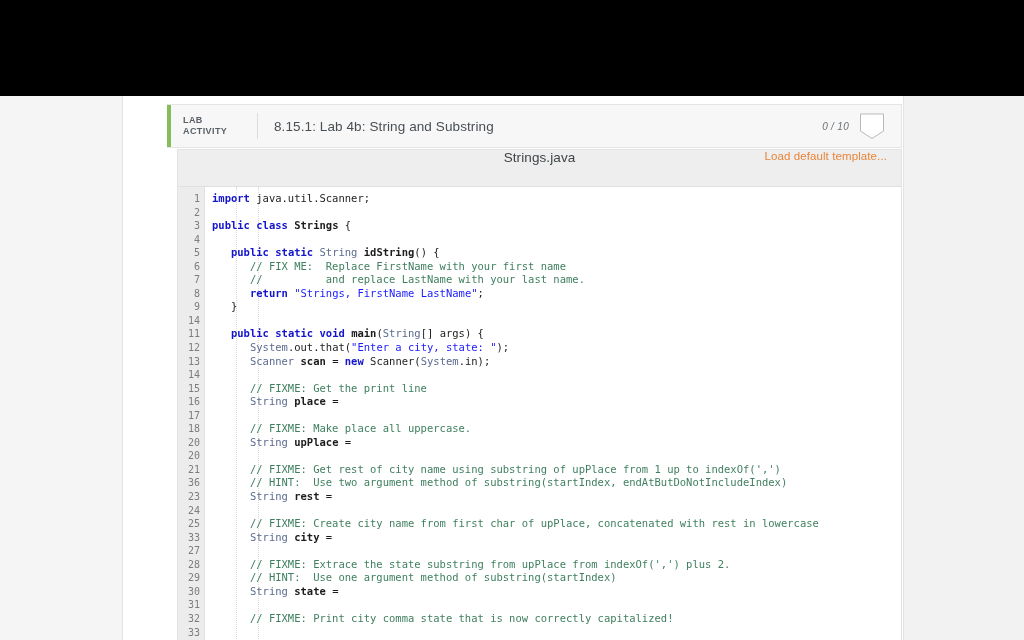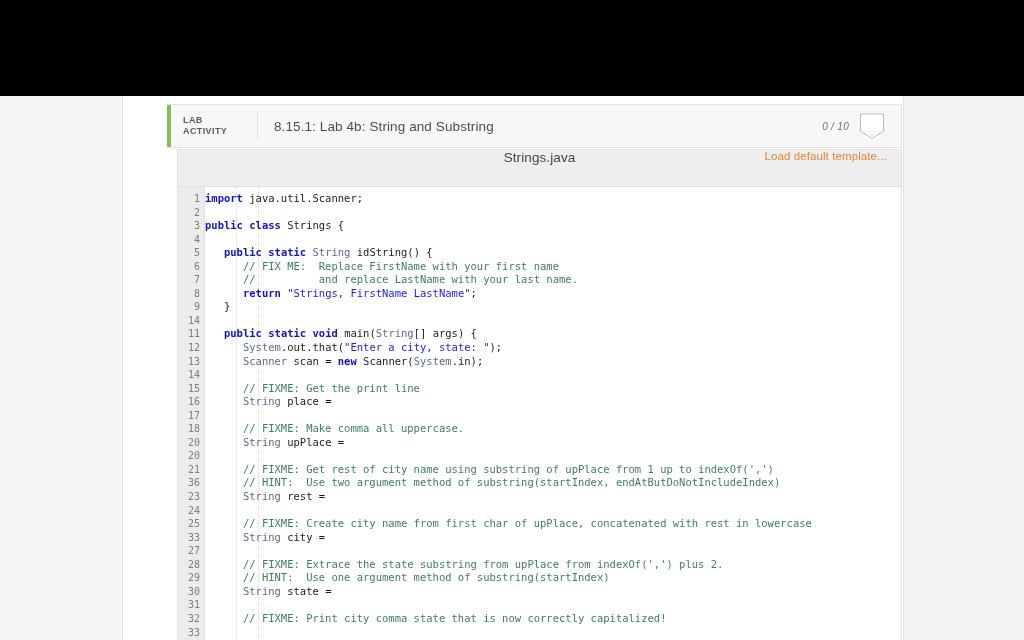--- a/index.html
+++ b/index.html
@@ -206,20 +206,21 @@
     text-align: right;
     color: #7d7d7d;
     font-size: 10px;
     line-height: 13.55px;
     background: transparent;
   }
   .code-text {
     position: relative;
     z-index: 1;
     flex: 1 1 auto;
+    padding-left: 7px;
     color: #1c1c1c;
     line-height: 13.55px;
     box-sizing: border-box;
   }
 
   
   .indent-guides {
     position: absolute;
     left: 27px; top: 0;
     width: 260px; height: 100%;
@@ -232,21 +233,21 @@
     width: 1px;
     border-left: 1px dotted #d9d9d9;
   }
 
   
   .kw  { color: #1414cc; font-weight: bold; }
   .typ { color: #5b6a8f; }
   .str { color: #1a1aff; }
   .cmt { color: #3f7f5f; }
   .pln { color: #1c1c1c; }
-  .bld { color: #1c1c1c; font-weight: normal; }
+  .bld { color: #1c1c1c; font-weight: bold; }
 </style>
 </head>
 <body>
 
 <div class="screen">
 
   <div class="browser-chrome-bar"></div>
 
   <div class="viewport">
 
@@ -295,21 +296,21 @@
               <div class="code-line"><div class="ln">8</div><div class="code-text"><span class="pln">      </span><span class="kw">return</span><span class="pln"> </span><span class="str">"Strings, FirstName LastName"</span><span class="pln">;</span></div></div>
               <div class="code-line"><div class="ln">9</div><div class="code-text"><span class="pln">   }</span></div></div>
               <div class="code-line"><div class="ln">14</div><div class="code-text"></div></div>
               <div class="code-line"><div class="ln">11</div><div class="code-text"><span class="pln">   </span><span class="kw">public</span><span class="pln"> </span><span class="kw">static</span><span class="pln"> </span><span class="kw">void</span><span class="pln"> </span><span class="bld">main</span><span class="pln">(</span><span class="typ">String</span><span class="pln">[] args) {</span></div></div>
               <div class="code-line"><div class="ln">12</div><div class="code-text"><span class="pln">      </span><span class="typ">System</span><span class="pln">.out.that(</span><span class="str">"Enter a city, state: "</span><span class="pln">);</span></div></div>
               <div class="code-line"><div class="ln">13</div><div class="code-text"><span class="pln">      </span><span class="typ">Scanner</span><span class="pln"> </span><span class="bld">scan</span><span class="pln"> = </span><span class="kw">new</span><span class="pln"> </span><span class="pln">Scanner</span><span class="pln">(</span><span class="typ">System</span><span class="pln">.in);</span></div></div>
               <div class="code-line"><div class="ln">14</div><div class="code-text"></div></div>
               <div class="code-line"><div class="ln">15</div><div class="code-text"><span class="pln">      </span><span class="cmt">// FIXME: Get the print line</span></div></div>
               <div class="code-line"><div class="ln">16</div><div class="code-text"><span class="pln">      </span><span class="typ">String</span><span class="pln"> </span><span class="bld">place</span><span class="pln"> =</span></div></div>
               <div class="code-line"><div class="ln">17</div><div class="code-text"></div></div>
-              <div class="code-line"><div class="ln">18</div><div class="code-text"><span class="pln">      </span><span class="cmt">// FIXME: Make comma all uppercase.</span></div></div>
+              <div class="code-line"><div class="ln">18</div><div class="code-text"><span class="pln">      </span><span class="cmt">// FIXME: Make place all uppercase.</span></div></div>
               <div class="code-line"><div class="ln">20</div><div class="code-text"><span class="pln">      </span><span class="typ">String</span><span class="pln"> </span><span class="bld">upPlace</span><span class="pln"> =</span></div></div>
               <div class="code-line"><div class="ln">20</div><div class="code-text"></div></div>
               <div class="code-line"><div class="ln">21</div><div class="code-text"><span class="pln">      </span><span class="cmt">// FIXME: Get rest of city name using substring of upPlace from 1 up to indexOf(',')</span></div></div>
               <div class="code-line"><div class="ln">36</div><div class="code-text"><span class="pln">      </span><span class="cmt">// HINT:  Use two argument method of substring(startIndex, endAtButDoNotIncludeIndex)</span></div></div>
               <div class="code-line"><div class="ln">23</div><div class="code-text"><span class="pln">      </span><span class="typ">String</span><span class="pln"> </span><span class="bld">rest</span><span class="pln"> =</span></div></div>
               <div class="code-line"><div class="ln">24</div><div class="code-text"></div></div>
               <div class="code-line"><div class="ln">25</div><div class="code-text"><span class="pln">      </span><span class="cmt">// FIXME: Create city name from first char of upPlace, concatenated with rest in lowercase</span></div></div>
               <div class="code-line"><div class="ln">33</div><div class="code-text"><span class="pln">      </span><span class="typ">String</span><span class="pln"> </span><span class="bld">city</span><span class="pln"> =</span></div></div>
               <div class="code-line"><div class="ln">27</div><div class="code-text"></div></div>
               <div class="code-line"><div class="ln">28</div><div class="code-text"><span class="pln">      </span><span class="cmt">// FIXME: Extrace the state substring from upPlace from indexOf(',') plus 2.</span></div></div>

